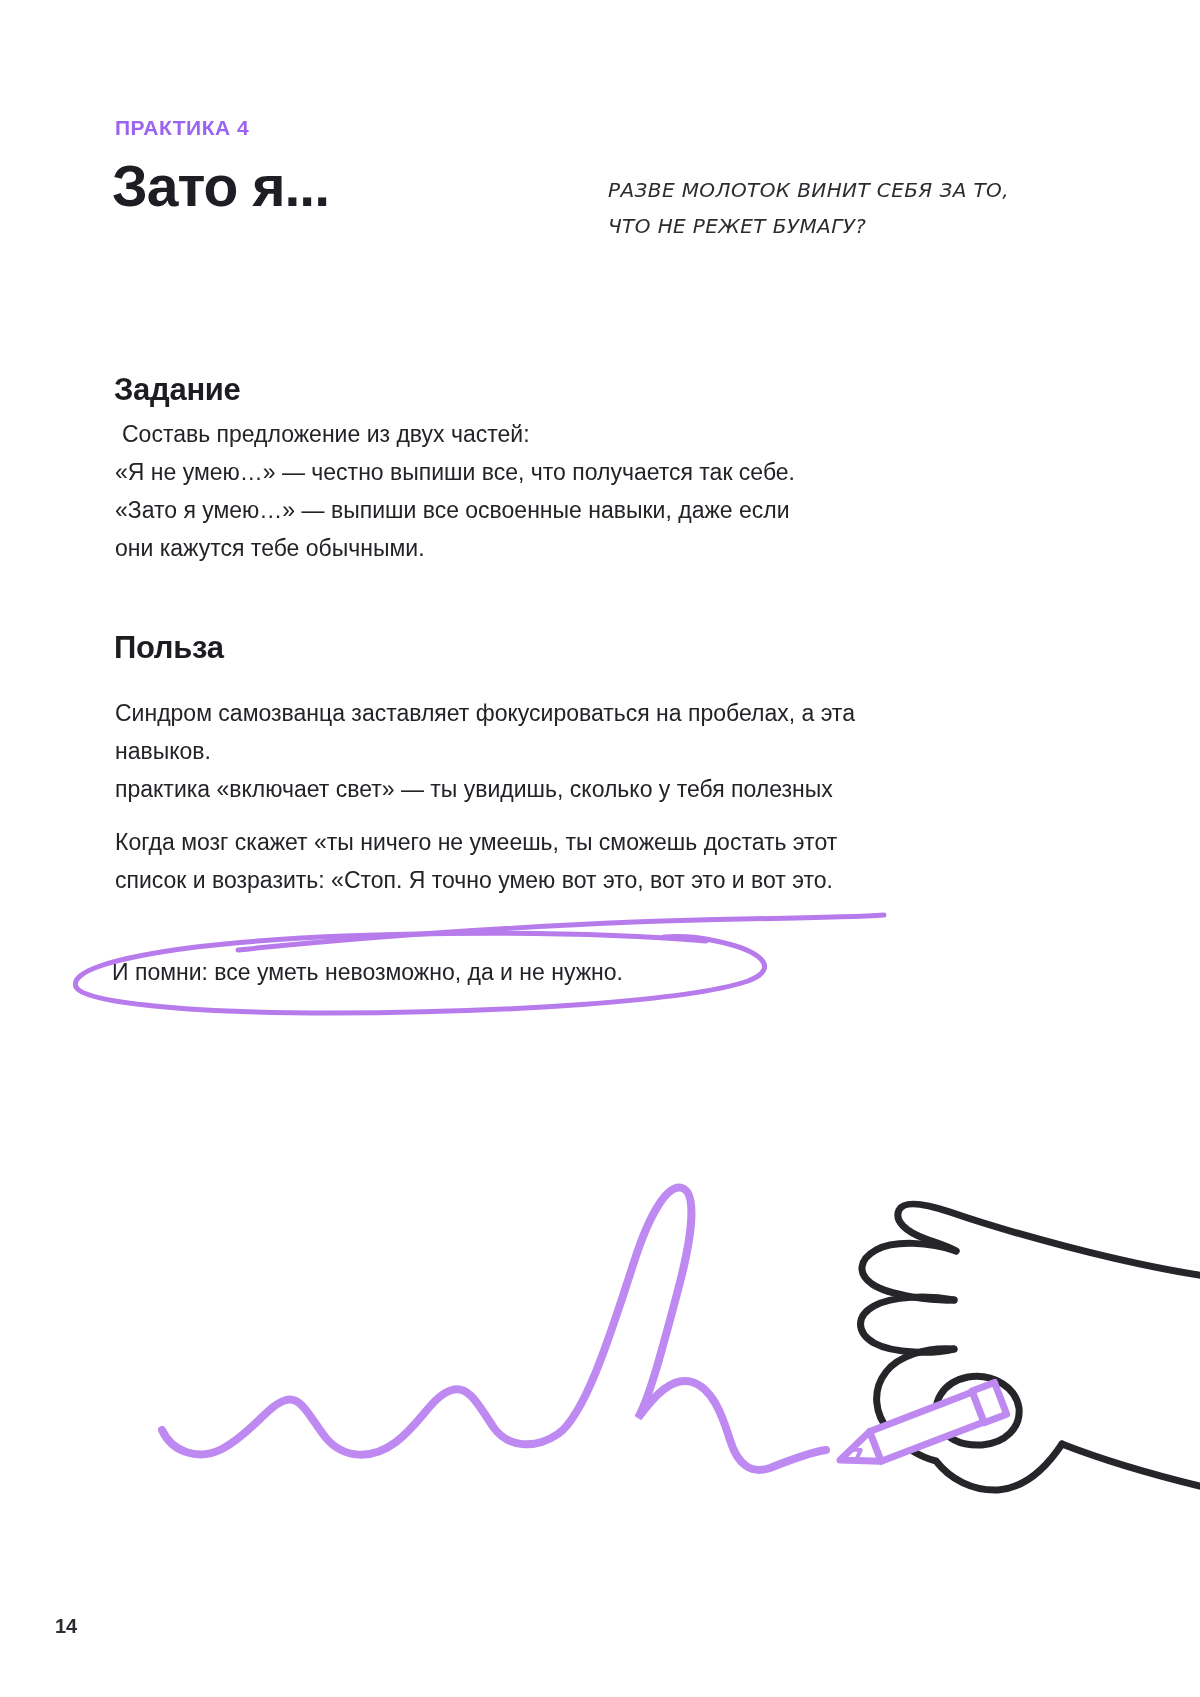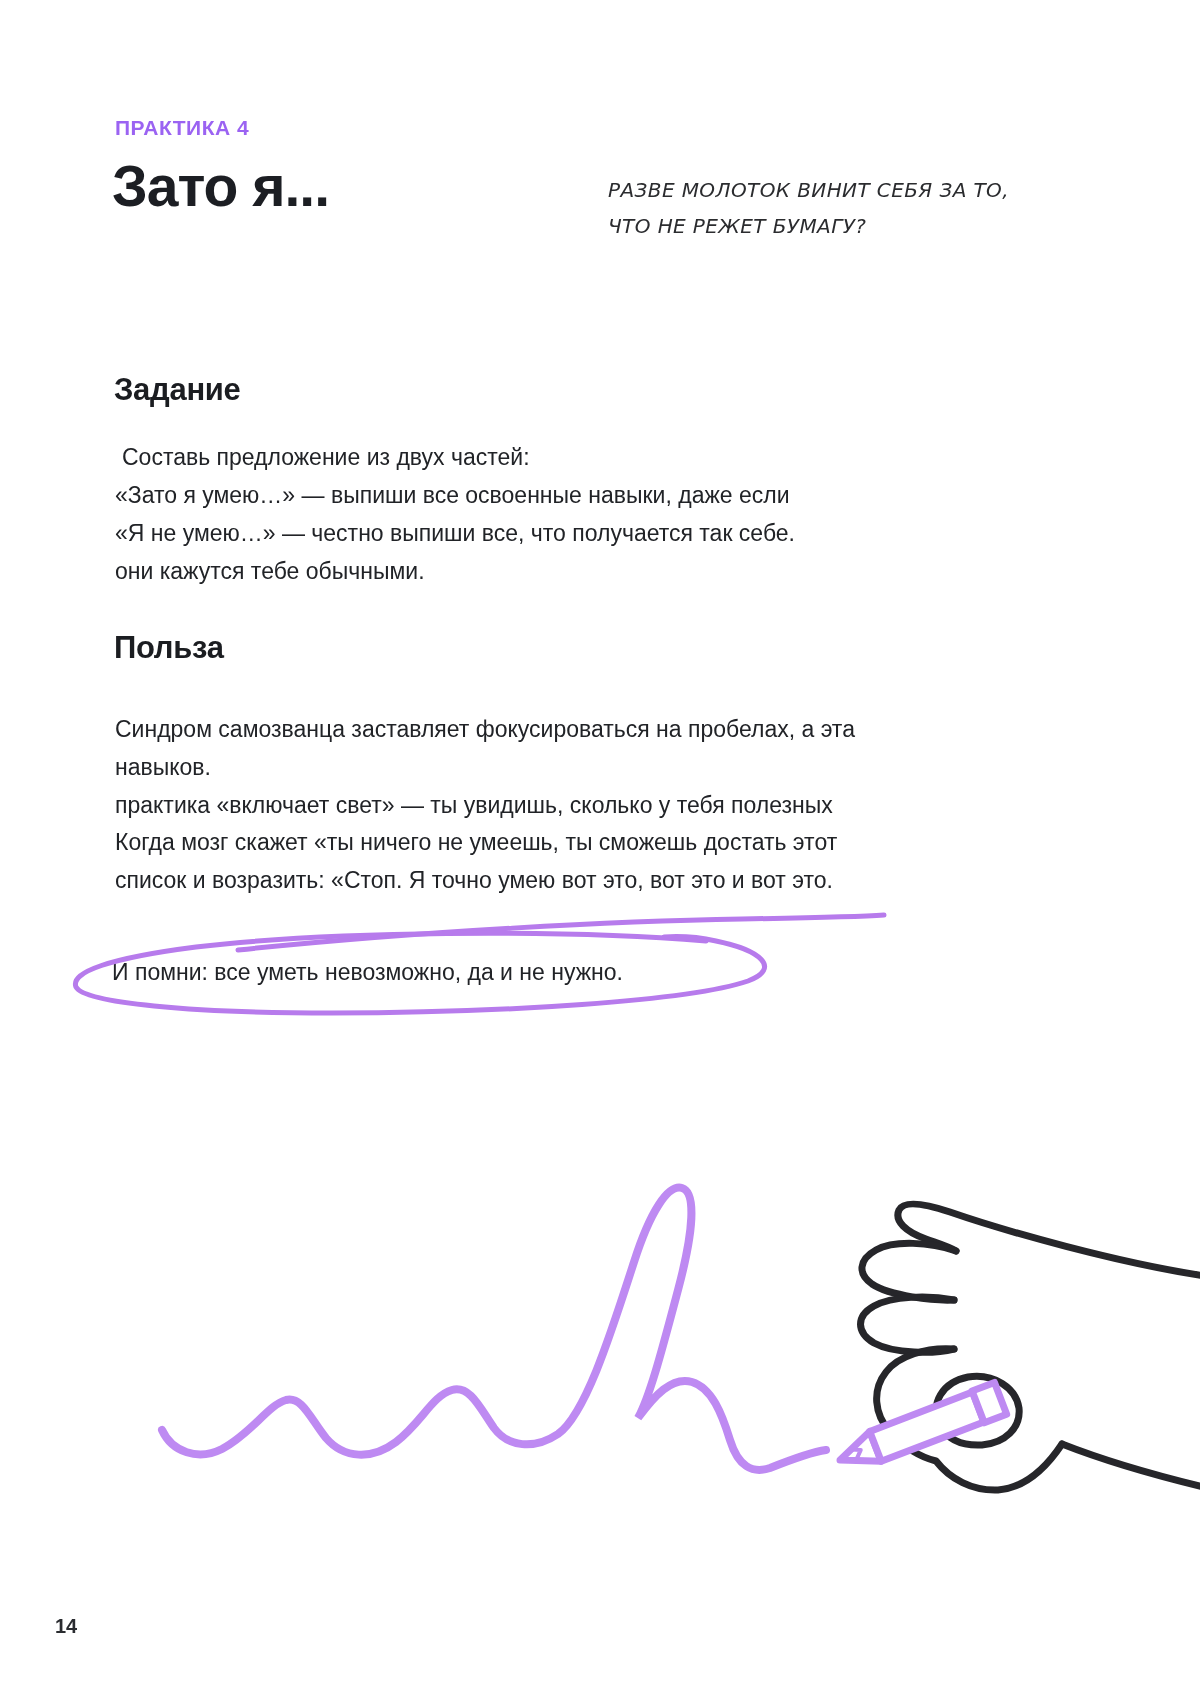--- a/index.html
+++ b/index.html
@@ -33,23 +33,23 @@
     position:absolute;left:114px;
     font-size:31px;font-weight:700;letter-spacing:-0.3px;
     color:#1b1d21;
   }
   .h-zadanie{top:372px;}
   .h-polza{top:630px;}
   .body-par{
     position:absolute;left:115px;width:830px;
     font-size:23px;line-height:38px;color:#212327;
   }
-  .p-zadanie{top:438px;}
+  .p-zadanie{top:415px;}
   .p-zadanie .line-0{text-indent:7px;}
-  .p-polza-1{top:694px;margin-top:16px;}
+  .p-polza-1{top:694px;}
   .p-polza-2{top:823px;}
   .highlight-line{
     position:absolute;left:112px;top:957px;width:700px;
     font-size:23px;line-height:30px;color:#212327;
   }
   .page-number{
     position:absolute;left:55px;top:1607px;
     font-size:20px;font-weight:700;color:#2a2c30;margin-top:8px;
   }
   .overlay{
@@ -73,22 +73,22 @@
 
   <div class="quote">
     <span>РАЗВЕ МОЛОТОК ВИНИТ СЕБЯ ЗА ТО,</span><br>
     <span>ЧТО НЕ РЕЖЕТ БУМАГУ?</span>
   </div>
 
   <div class="section-heading h-zadanie">Задание</div>
 
   <div class="body-par p-zadanie">
     <div class="line-0">Составь предложение из двух частей:</div>
+    <div>«Я не умею…» — честно выпиши все, что получается так себе.</div>
     <div>«Зато я умею…» — выпиши все освоенные навыки, даже если</div>
-    <div>«Я не умею…» — честно выпиши все, что получается так себе.</div>
     <div>они кажутся тебе обычными.</div>
   </div>
 
   <div class="section-heading h-polza">Польза</div>
 
   <div class="body-par p-polza-1">
     <div>Синдром самозванца заставляет фокусироваться на пробелах, а эта</div>
     <div>навыков.</div>
     <div>практика «включает свет» — ты увидишь, сколько у тебя полезных</div>
   </div>

